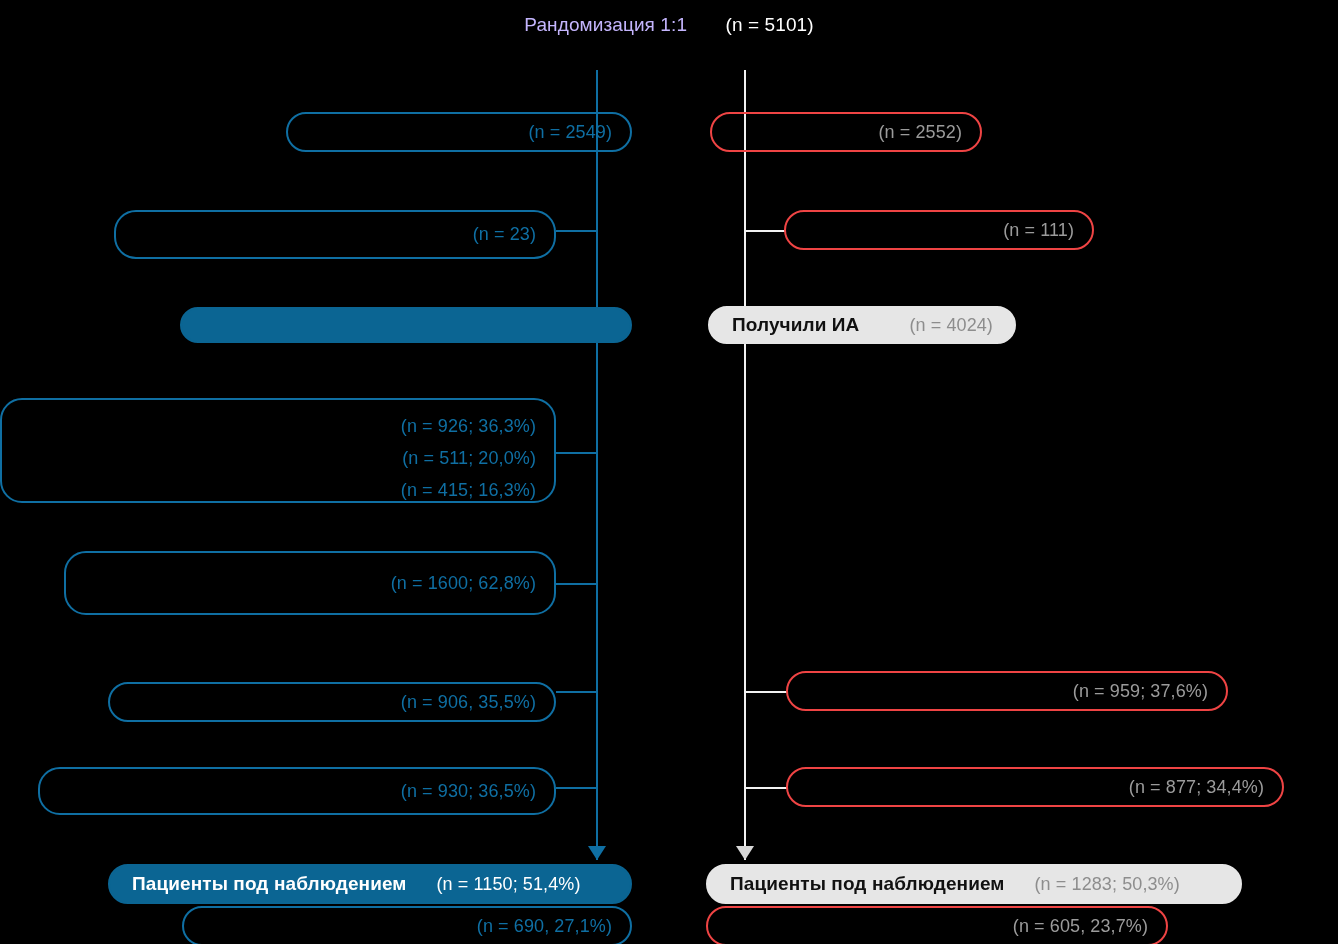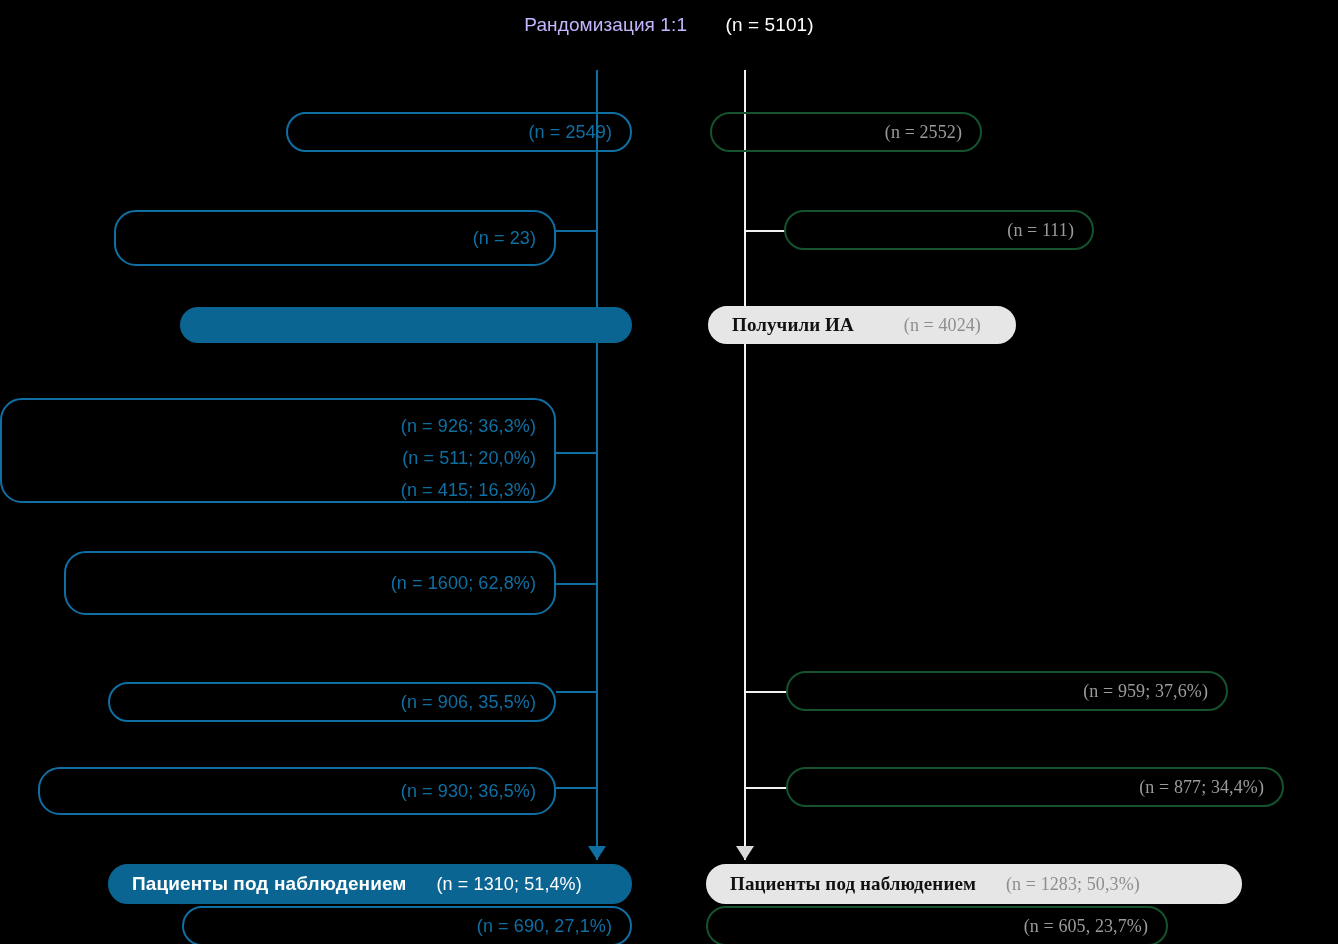--- a/index.html
+++ b/index.html
@@ -99,25 +99,24 @@
     border-color: #0b6593;
     justify-content: flex-start;
     padding-left: 22px;
     padding-right: 18px;
   }
   .box.arm-left.solid .b-label { color: #ffffff; font-weight: 700; }
   .box.arm-left.solid .b-count { color: #ffffff; }
 
   
   .box.arm-right {
-    border: 2px solid #14532d;
+    border: 2px solid #ef4444;
     background: transparent;
     justify-content: flex-end;
     padding-right: 18px;
-    font-family: Liberation Serif, serif;
   }
   .box.arm-right .b-label { color: #000000; }
   .box.arm-right .b-count { color: #9b9b9b; }
 
   .box.arm-right.solid {
     background: #e6e6e6;
     border-color: #e6e6e6;
     justify-content: flex-start;
     padding-left: 22px;
     padding-right: 18px;
@@ -187,21 +186,21 @@
   <div class="stub right" style="left:744px; top:691px; width:44px;"></div>
 
   <div class="stub left" style="left:556px; top:787px; width:42px;"></div>
   <div class="stub right" style="left:744px; top:787px; width:44px;"></div>
 
   <div class="box arm-left" style="left:286px; top:112px; width:346px; height:40px;">
     <span class="b-label"></span>
     <span class="b-count">(n = 2549)</span>
   </div>
 
-  <div class="box arm-left" style="left:114px; top:210px; width:442px; height:56px;">
+  <div class="box arm-left" style="left:114px; top:210px; width:442px; height:49px;">
     <span class="b-label"></span>
     <span class="b-count">(n = 23)</span>
   </div>
 
   <div class="box arm-left filled" style="left:180px; top:307px; width:452px; height:36px;">
     <span class="b-label"></span>
     <span class="b-count"></span>
   </div>
 
   <div class="box arm-left multiline" style="left:0px; top:398px; width:556px; height:105px;">
@@ -229,21 +228,21 @@
     <span class="b-count">(n = 906, 35,5%)</span>
   </div>
 
   <div class="box arm-left" style="left:38px; top:767px; width:518px; height:48px;">
     <span class="b-label"></span>
     <span class="b-count">(n = 930; 36,5%)</span>
   </div>
 
   <div class="box arm-left solid" style="left:108px; top:864px; width:524px; height:40px;">
     <span class="b-label">Пациенты под наблюдением</span>
-    <span class="b-count">(n = 1310; 51,4%)</span>
+    <span class="b-count">(n = 1150; 51,4%)</span>
   </div>
 
   <div class="box arm-left clipped" style="left:182px; top:906px; width:450px; height:40px;">
     <span class="b-label"></span>
     <span class="b-count">(n = 690, 27,1%)</span>
   </div>
 
   <div class="box arm-right" style="left:710px; top:112px; width:272px; height:40px;">
     <span class="b-label"></span>
     <span class="b-count">(n = 2552)</span>

